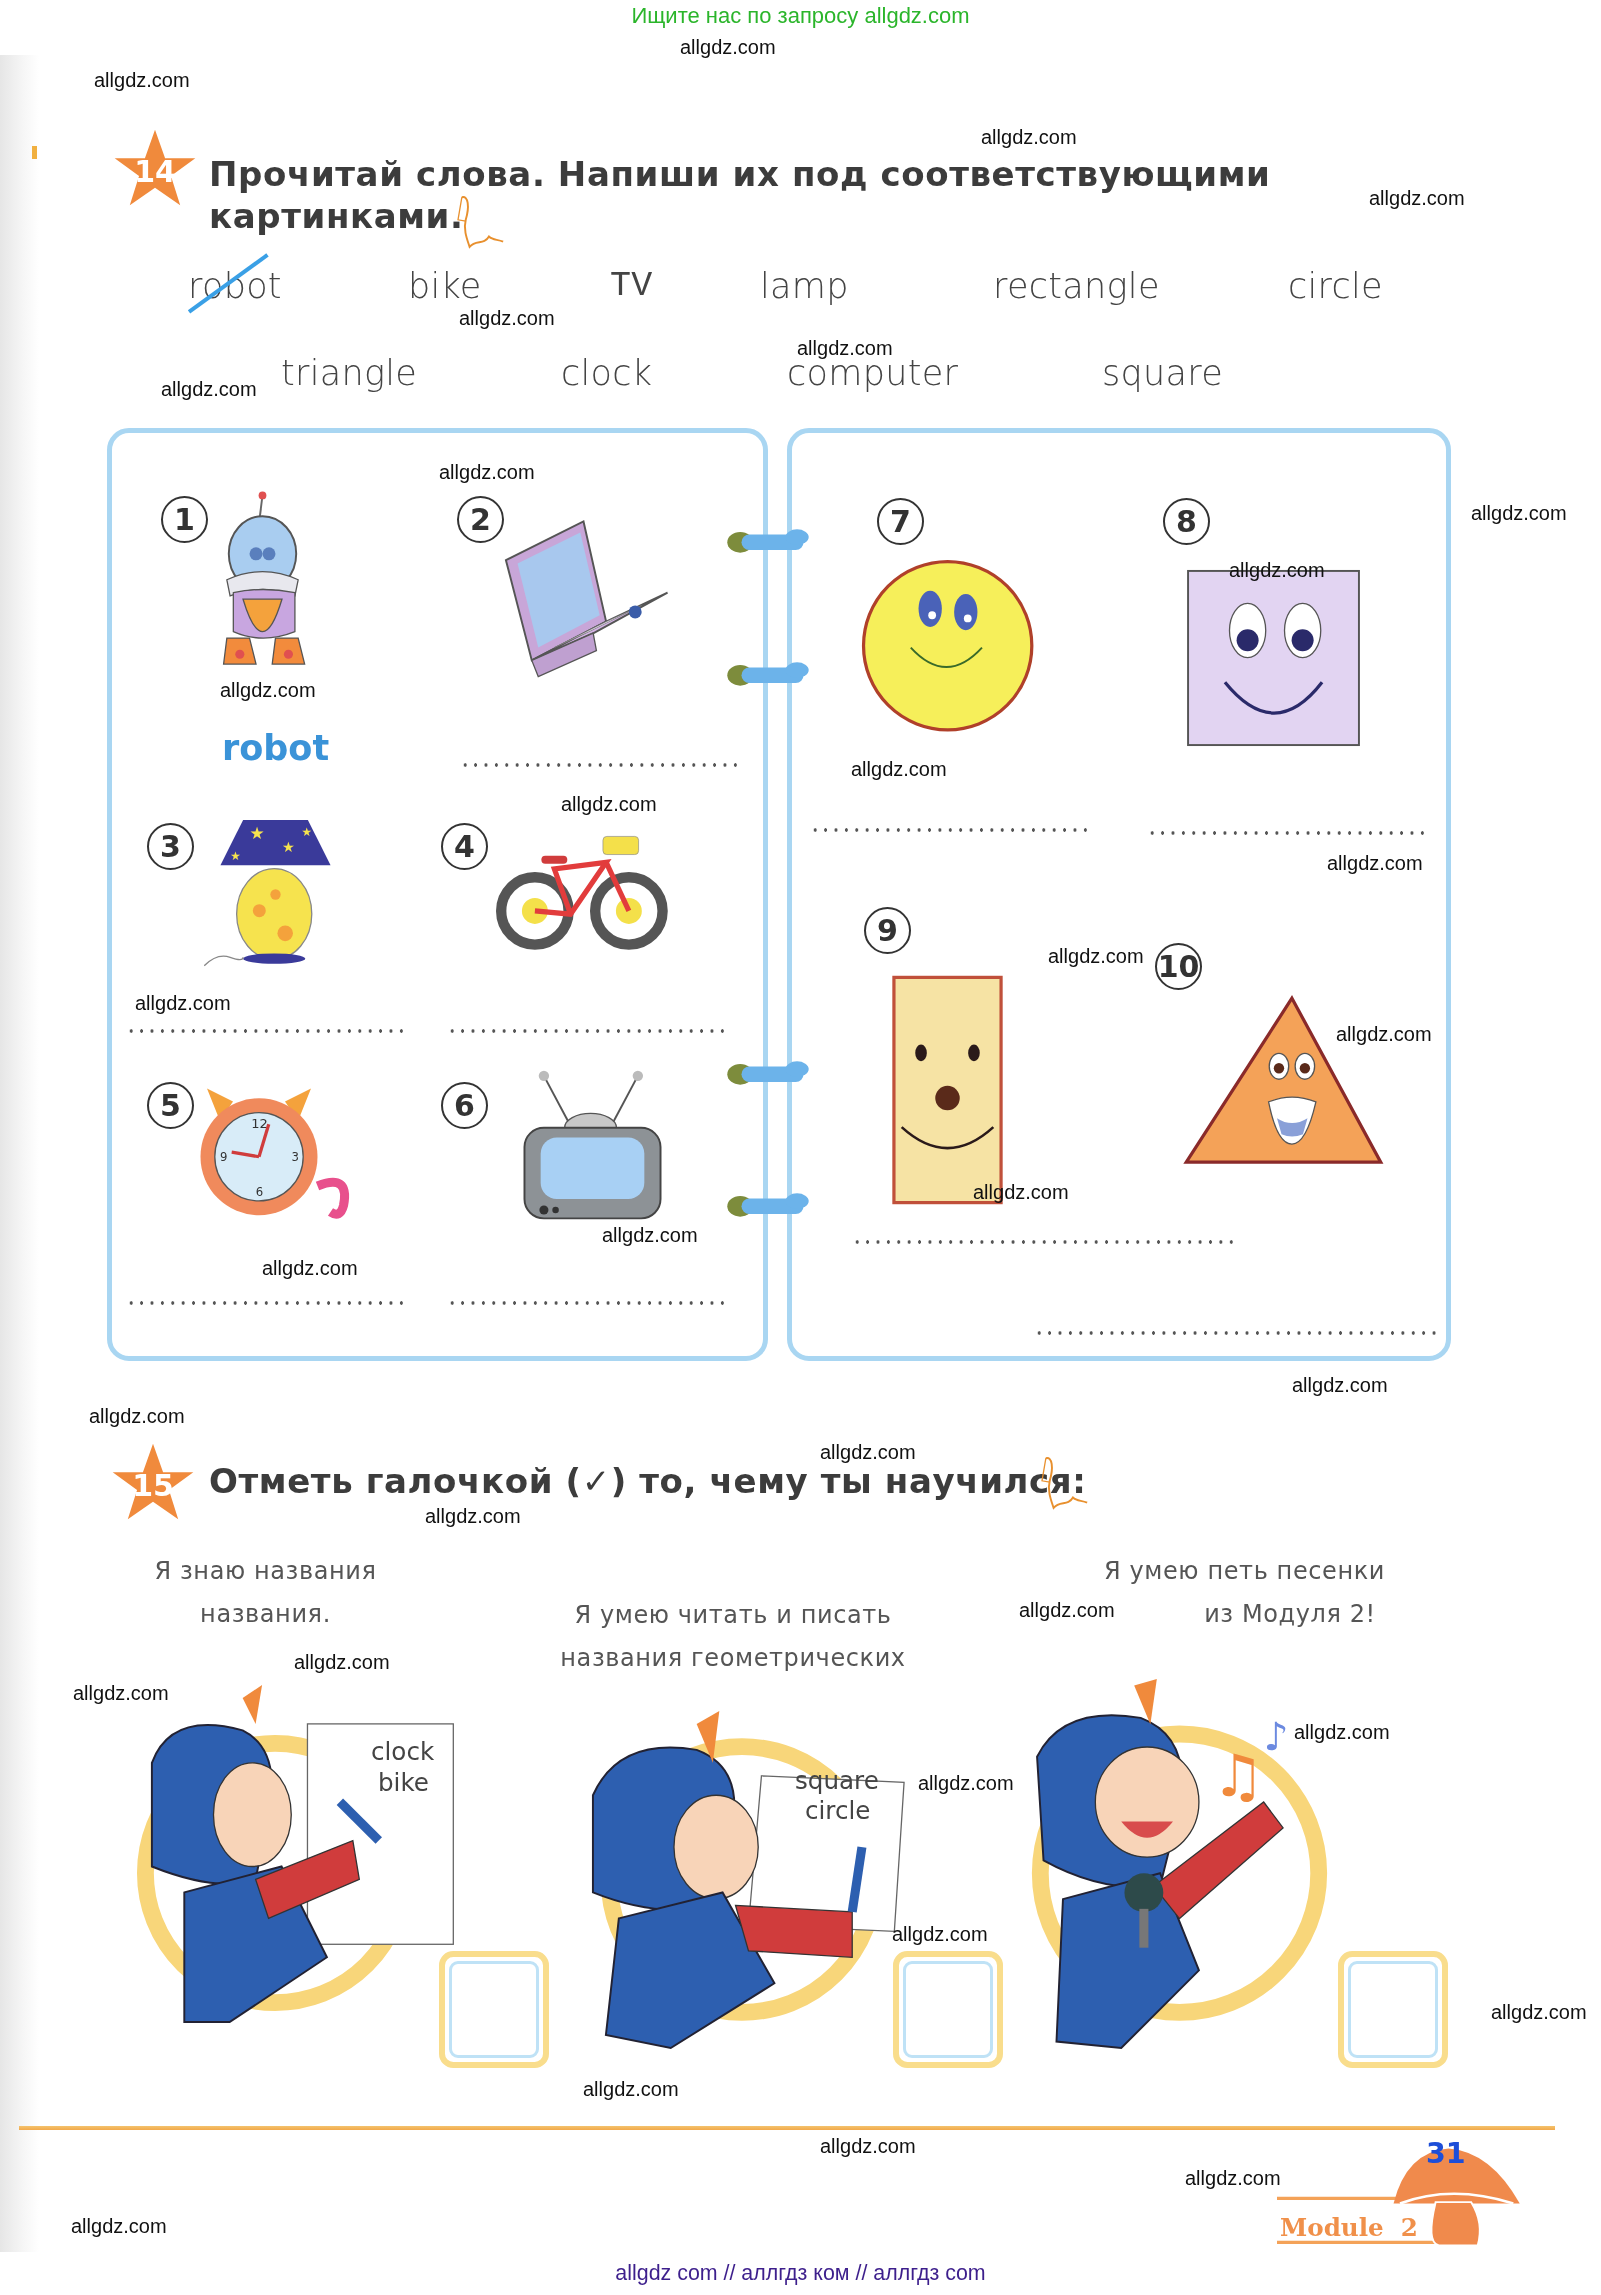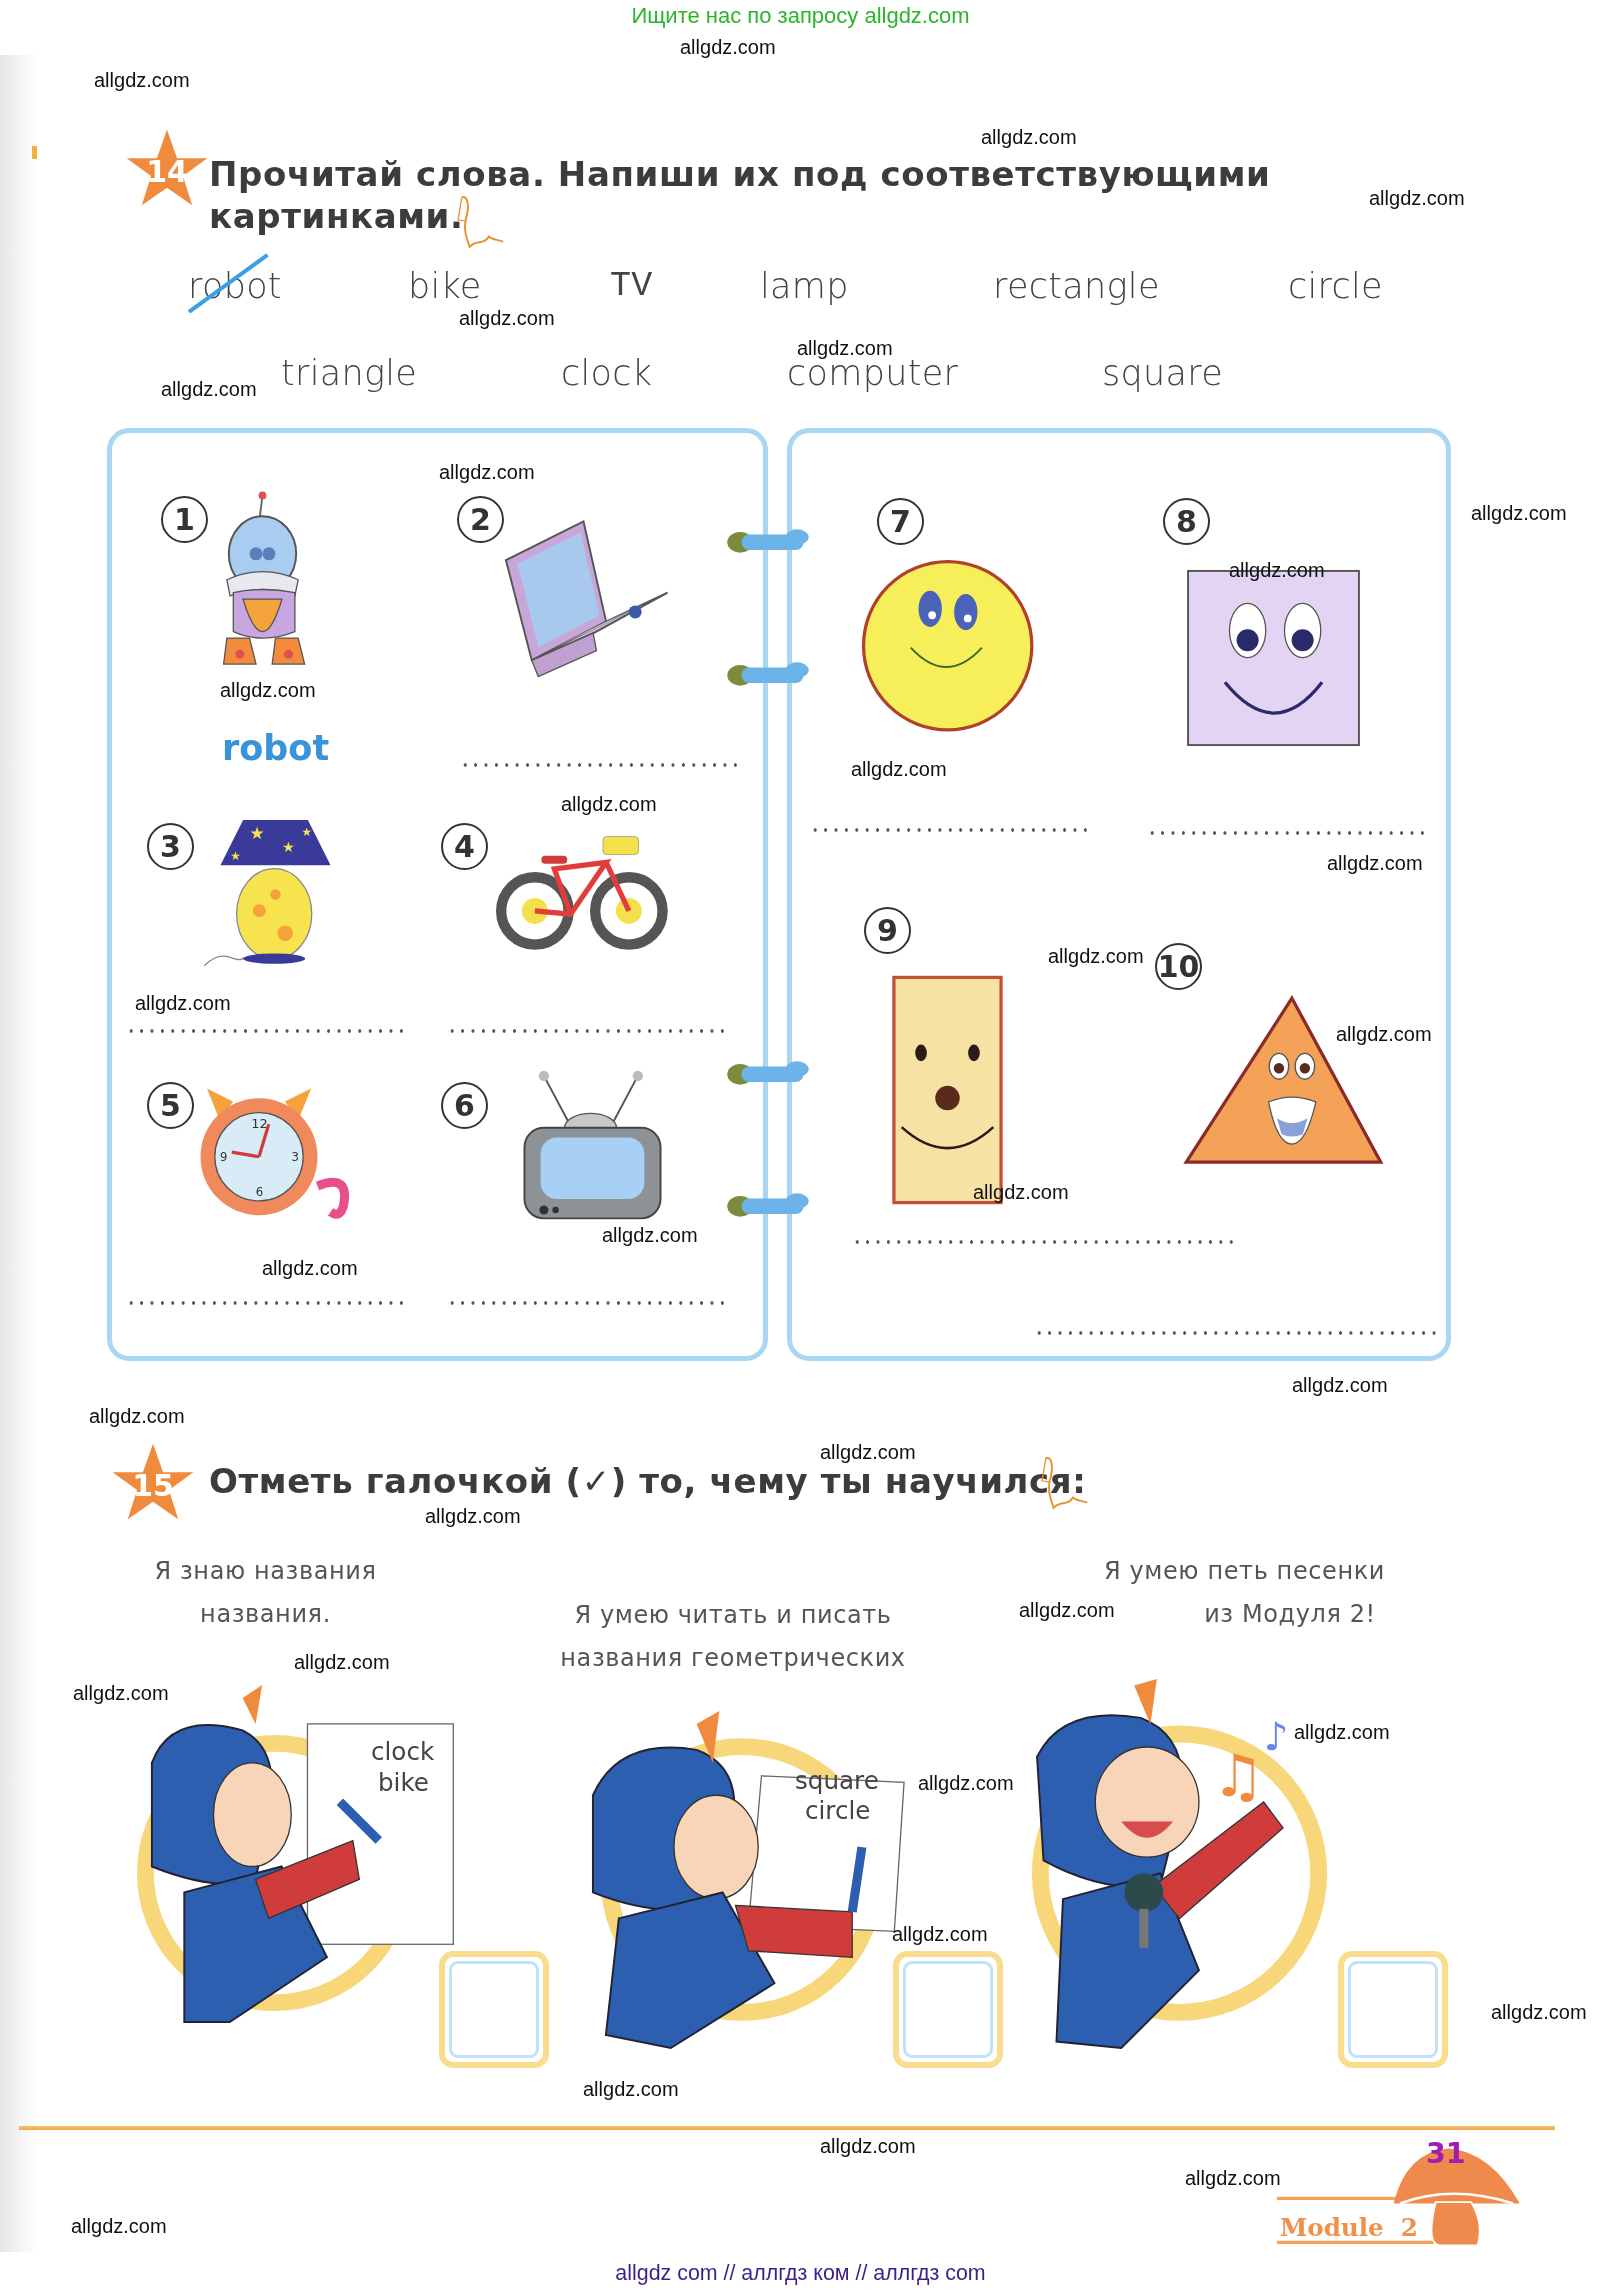--- a/index.html
+++ b/index.html
@@ -29,21 +29,21 @@
 </style>
 </head>
 <body>
 
 <div class="abs top-banner">Ищите нас по запросу allgdz.com</div>
 
 <div class="abs page"></div>
 <div class="abs page-shadow"></div>
 <div class="abs" style="left:32px;top:146px;width:5.2px;height:13px;background:#f1b040;"></div>
 
-<div class="abs star" style="left:125px;top:128px;">
+<div class="abs star" style="left:113px;top:128px;">
   <svg width="84" height="84" viewBox="0 0 100 100">
       <polygon points="50,2 62,36 98,36 69,57 80,92 50,71 20,92 31,57 2,36 38,36" fill="#f08a3c"></polygon>
     </svg>
   <div class="star-num">14</div>
 </div>
 <div class="abs task-title" style="left:209px;top:153px;">Прочитай слова. Напиши их под соответствующими</div>
 <div class="abs task-title" style="left:209px;top:195px;text-align:center;">картинками.</div>
 <svg class="abs pencil" style="left:450px;top:194px;" viewBox="0 0 100 90">
     <path d="M18,5 C28,2 30,20 24,40 C20,55 26,70 30,82 C40,70 52,80 60,66 C66,72 74,70 82,74" stroke="#e8902e" stroke-width="3" fill="none"></path>
     <path d="M18,5 L12,40 L24,42" stroke="#e8902e" stroke-width="2" fill="none"></path>
@@ -293,21 +293,21 @@
   </div>
 
 <div class="abs footer-line"></div>
 <svg class="abs" style="left:1277px;top:2132px;width:246px;height:117px;" viewBox="0 0 380 180">
   <line x1="0" y1="102" x2="250" y2="102" stroke="#f4a258" stroke-width="5"></line>
   <line x1="0" y1="170" x2="300" y2="170" stroke="#f4a258" stroke-width="5"></line>
   <path d="M180,110 Q200,30 265,25 Q330,30 375,110 Z" fill="#f08a4c"></path>
   <path d="M190,110 Q270,80 365,110" stroke="#fff" stroke-width="4" fill="none"></path>
   <path d="M245,108 Q230,170 250,175 L310,175 Q320,140 300,108 Z" fill="#f08a4c" stroke="#fff" stroke-width="3"></path>
 </svg>
-<div class="abs" style="left:1426px;top:2137px;font-family:'DejaVu Sans',sans-serif;font-weight:bold;font-size:28.5px;color:#a21caf;">31</div>
+<div class="abs" style="left:1426px;top:2137px;font-family:'DejaVu Sans',sans-serif;font-weight:bold;font-size:28.5px;color:#1d4ed8;">31</div>
 <div class="abs" style="left:1280px;top:2213px;font-family:'DejaVu Serif',serif;font-weight:bold;font-size:24.6px;color:#f0904a;white-space:pre;text-align:right;">Module  2</div>
 
 <div class="abs bottom-credits">allgdz com  //  аллгдз ком  //  аллгдз com</div>
 
 <div class="abs wm" style="left:680px;top:36px;">allgdz.com</div>
 <div class="abs wm" style="left:94px;top:69px;">allgdz.com</div>
 <div class="abs wm" style="left:981px;top:126px;">allgdz.com</div>
 <div class="abs wm" style="left:1369px;top:187px;">allgdz.com</div>
 <div class="abs wm" style="left:459px;top:307px;">allgdz.com</div>
 <div class="abs wm" style="left:797px;top:337px;">allgdz.com</div>

